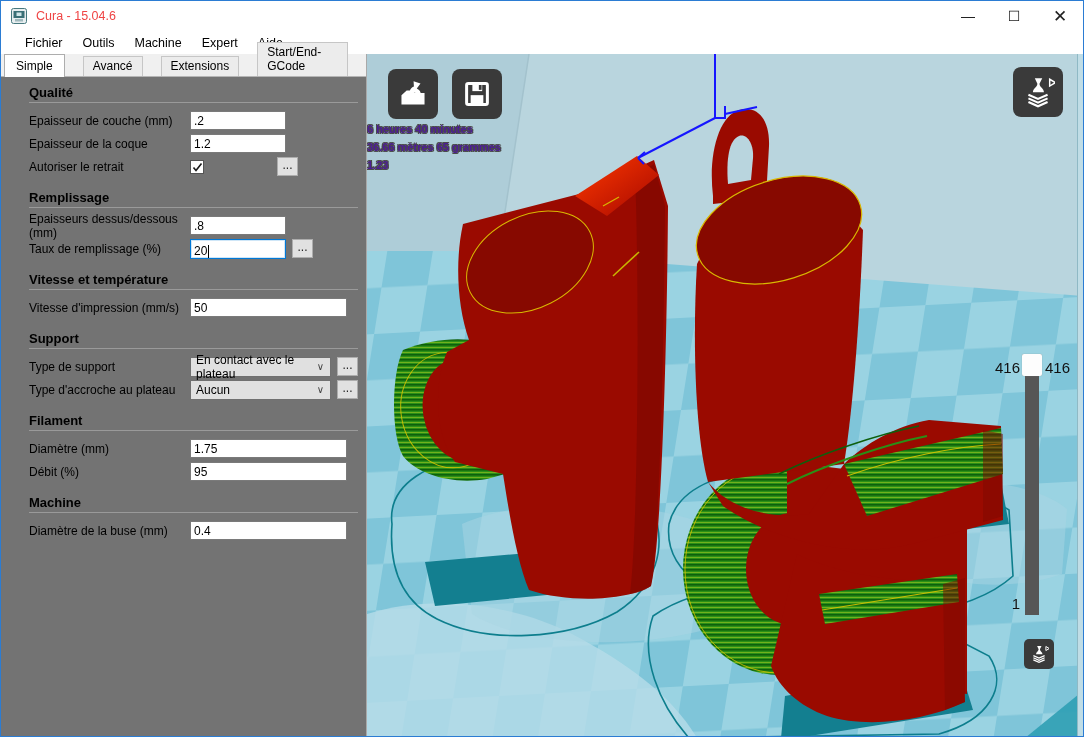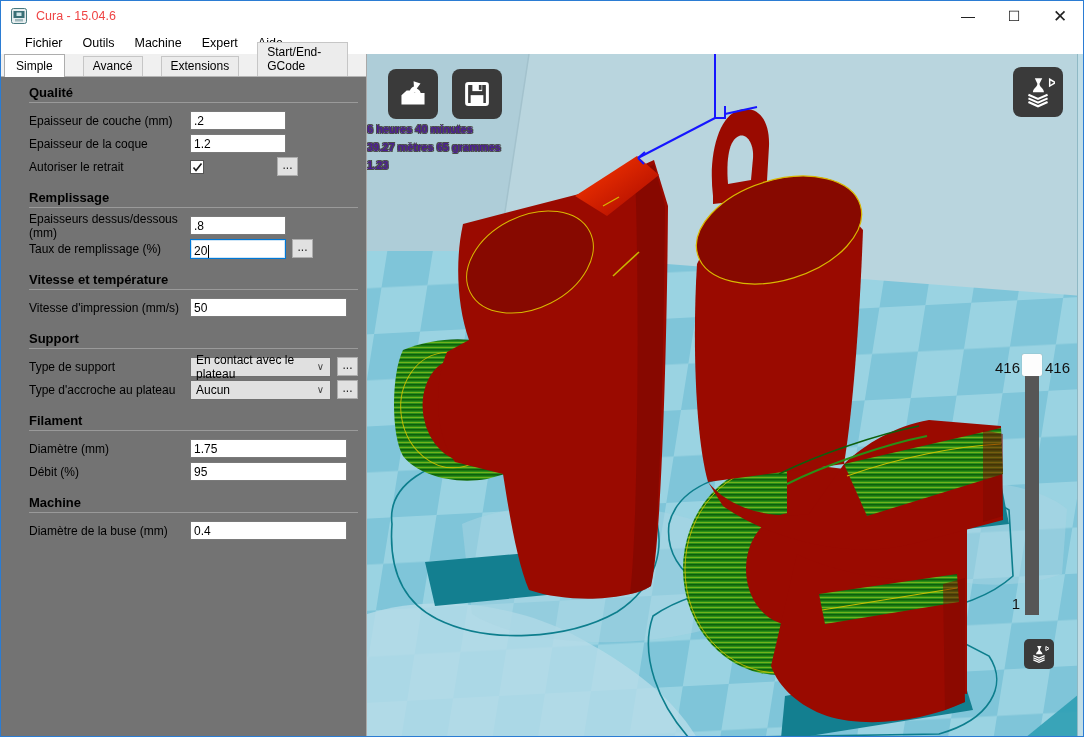--- a/index.html
+++ b/index.html
@@ -291,21 +291,21 @@
         <svg width="30" height="30" viewBox="0 0 26 26">
           <rect x="4" y="4" width="18" height="18" rx="1.5" fill="none" stroke="#fff" stroke-width="2.6"></rect>
           <rect x="9" y="4" width="8.5" height="6.5" fill="#fff"></rect>
           <rect x="14.6" y="5.2" width="2.4" height="4.2" fill="#3a3a3a"></rect>
           <rect x="7.5" y="14" width="11" height="8" fill="#fff"></rect>
         </svg>
       </div>
 
       <div class="stats">
         <div>6 heures 40 minutes</div>
-        <div>39.27 mètres 65 grammes</div>
+        <div>36.66 mètres 65 grammes</div>
         <div>1.23</div>
       </div>
 
       <div class="vp-btn big" style="right:20px;top:13px;">
         <svg width="34" height="34" viewBox="0 0 32 32">
           <path d="M13,3 h7 l-2.6,5.2 c0,3 4.2,4.6 4.2,8 l-10.4,0 c0,-3.4 4.2,-5 4.2,-8 z" fill="#fff"></path>
           <path d="M7,18.5 l9,4 9,-4" stroke="#fff" stroke-width="2" fill="none"></path>
           <path d="M7,22 l9,4 9,-4" stroke="#fff" stroke-width="2" fill="none"></path>
           <path d="M7,25.5 l9,4 9,-4" stroke="#fff" stroke-width="2" fill="none"></path>
           <path d="M27,4 l5.5,3.2 -5.5,3.2 z" fill="none" stroke="#fff" stroke-width="1.4"></path>

